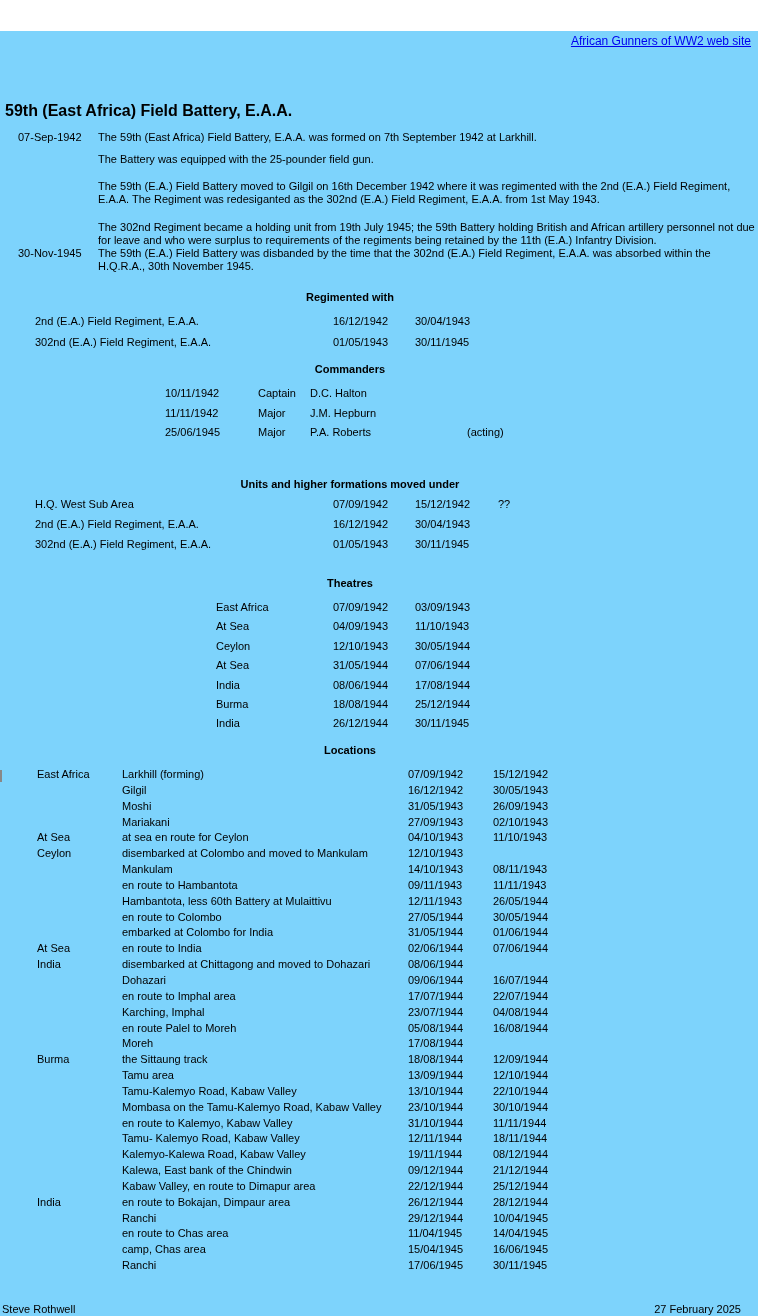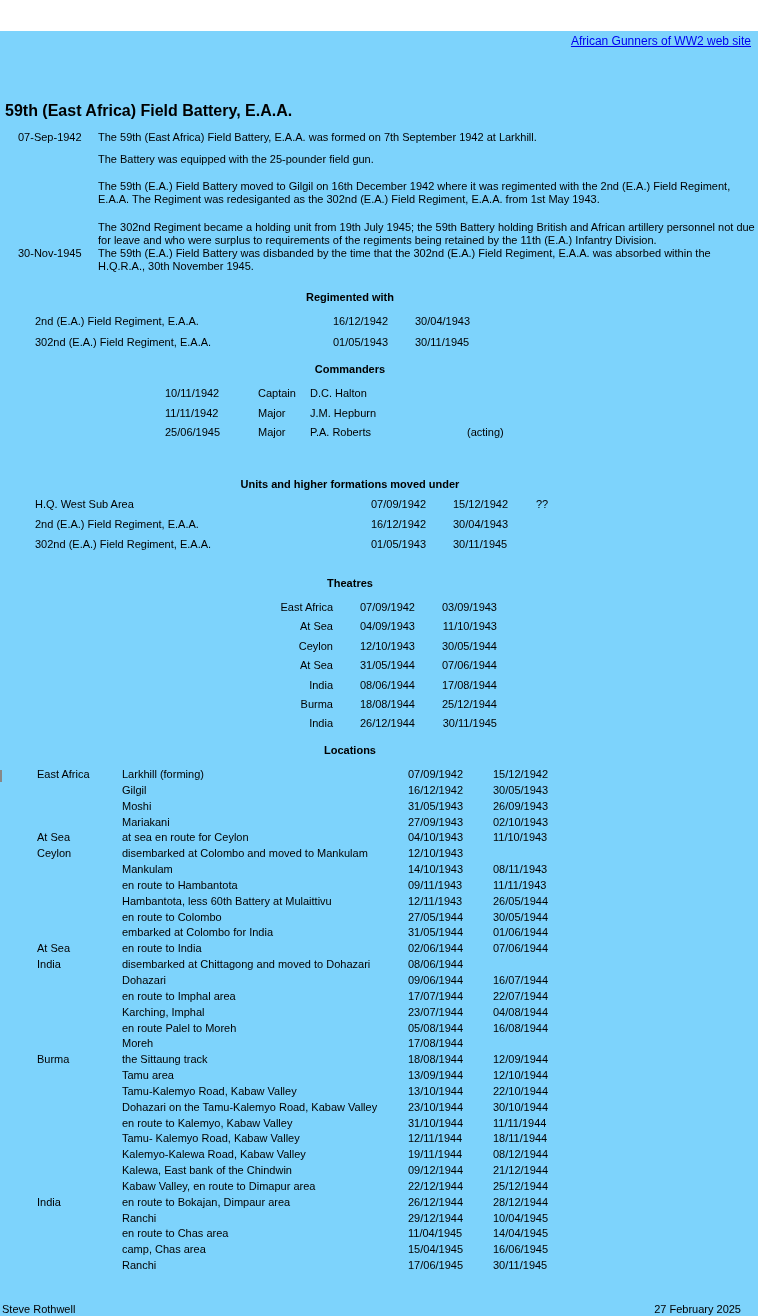--- a/index.html
+++ b/index.html
@@ -74,27 +74,27 @@
   
   #commanders-rows { position: absolute; top: 353px; left: 165px; }
   #commanders-rows .trow { height: 19.5px; line-height: 19.5px; }
   #commanders-rows .c0 { width: 93px; }
   #commanders-rows .c1 { width: 52px; }
   #commanders-rows .c2 { width: 157px; }
   #commanders-rows .c3 { width: 80px; }
   
   #units-rows { position: absolute; top: 463px; left: 35px; }
   #units-rows .trow { height: 20px; line-height: 20px; }
-  #units-rows .c0 { width: 336px; }
+  #units-rows .c0 { width: 298px; }
   #units-rows .c1 { width: 82px; }
   #units-rows .c2 { width: 83px; }
   #units-rows .c3 { width: 60px; }
   
   #theatres-rows { position: absolute; top: 567px; left: 216px; }
-  #theatres-rows .trow { height: 19.4px; line-height: 19.4px; text-align: right; }
+  #theatres-rows .trow { height: 19.4px; line-height: 19.4px; }
   #theatres-rows .c0 { width: 117px; }
   #theatres-rows .c1 { width: 82px; }
   #theatres-rows .c2 { width: 82px; }
   
   #locations-rows { position: absolute; top: 736px; left: 37px; }
   #locations-rows .trow { height: 15.85px; line-height: 15.85px; }
   #locations-rows .c0 { width: 85px; }
   #locations-rows .c1 { width: 286px; }
   #locations-rows .c2 { width: 85px; }
   #locations-rows .c3 { width: 85px; }
@@ -211,21 +211,21 @@
       <div class="trow"><span class="c0">At Sea</span><span class="c1">en route to India</span><span class="c2">02/06/1944</span><span class="c3">07/06/1944</span></div>
       <div class="trow"><span class="c0">India</span><span class="c1">disembarked at Chittagong and moved to Dohazari</span><span class="c2">08/06/1944</span><span class="c3"></span></div>
       <div class="trow"><span class="c0"></span><span class="c1">Dohazari</span><span class="c2">09/06/1944</span><span class="c3">16/07/1944</span></div>
       <div class="trow"><span class="c0"></span><span class="c1">en route to Imphal area</span><span class="c2">17/07/1944</span><span class="c3">22/07/1944</span></div>
       <div class="trow"><span class="c0"></span><span class="c1">Karching, Imphal</span><span class="c2">23/07/1944</span><span class="c3">04/08/1944</span></div>
       <div class="trow"><span class="c0"></span><span class="c1">en route Palel to Moreh</span><span class="c2">05/08/1944</span><span class="c3">16/08/1944</span></div>
       <div class="trow"><span class="c0"></span><span class="c1">Moreh</span><span class="c2">17/08/1944</span><span class="c3"></span></div>
       <div class="trow"><span class="c0">Burma</span><span class="c1">the Sittaung track</span><span class="c2">18/08/1944</span><span class="c3">12/09/1944</span></div>
       <div class="trow"><span class="c0"></span><span class="c1">Tamu area</span><span class="c2">13/09/1944</span><span class="c3">12/10/1944</span></div>
       <div class="trow"><span class="c0"></span><span class="c1">Tamu-Kalemyo Road, Kabaw Valley</span><span class="c2">13/10/1944</span><span class="c3">22/10/1944</span></div>
-      <div class="trow"><span class="c0"></span><span class="c1">Dohazari on the Tamu-Kalemyo Road, Kabaw Valley</span><span class="c2">23/10/1944</span><span class="c3">30/10/1944</span></div>
+      <div class="trow"><span class="c0"></span><span class="c1">Mombasa on the Tamu-Kalemyo Road, Kabaw Valley</span><span class="c2">23/10/1944</span><span class="c3">30/10/1944</span></div>
       <div class="trow"><span class="c0"></span><span class="c1">en route to Kalemyo, Kabaw Valley</span><span class="c2">31/10/1944</span><span class="c3">11/11/1944</span></div>
       <div class="trow"><span class="c0"></span><span class="c1">Tamu- Kalemyo Road, Kabaw Valley</span><span class="c2">12/11/1944</span><span class="c3">18/11/1944</span></div>
       <div class="trow"><span class="c0"></span><span class="c1">Kalemyo-Kalewa Road, Kabaw Valley</span><span class="c2">19/11/1944</span><span class="c3">08/12/1944</span></div>
       <div class="trow"><span class="c0"></span><span class="c1">Kalewa, East bank of the Chindwin</span><span class="c2">09/12/1944</span><span class="c3">21/12/1944</span></div>
       <div class="trow"><span class="c0"></span><span class="c1">Kabaw Valley, en route to Dimapur area</span><span class="c2">22/12/1944</span><span class="c3">25/12/1944</span></div>
       <div class="trow"><span class="c0">India</span><span class="c1">en route to Bokajan, Dimpaur area</span><span class="c2">26/12/1944</span><span class="c3">28/12/1944</span></div>
       <div class="trow"><span class="c0"></span><span class="c1">Ranchi</span><span class="c2">29/12/1944</span><span class="c3">10/04/1945</span></div>
       <div class="trow"><span class="c0"></span><span class="c1">en route to Chas area</span><span class="c2">11/04/1945</span><span class="c3">14/04/1945</span></div>
       <div class="trow"><span class="c0"></span><span class="c1">camp, Chas area</span><span class="c2">15/04/1945</span><span class="c3">16/06/1945</span></div>
       <div class="trow"><span class="c0"></span><span class="c1">Ranchi</span><span class="c2">17/06/1945</span><span class="c3">30/11/1945</span></div>

